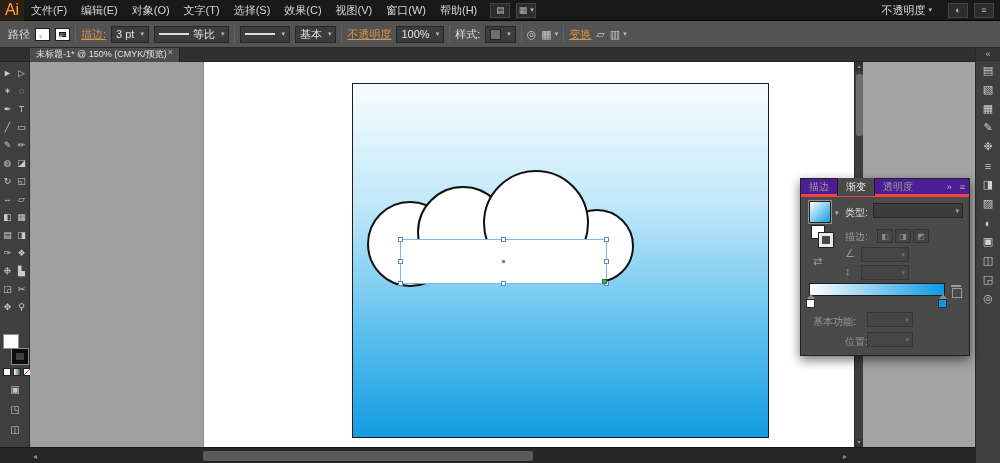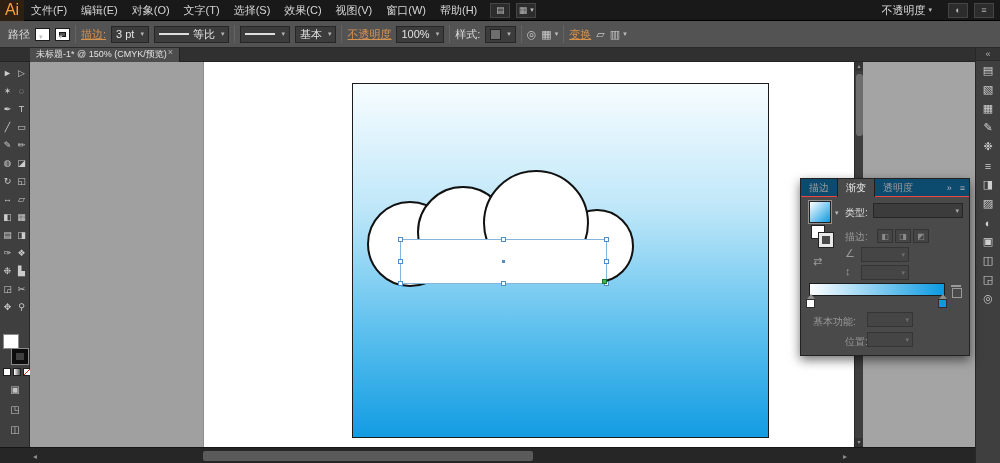--- a/index.html
+++ b/index.html
@@ -73,21 +73,21 @@
   .harr{position:absolute;top:4px;color:#8c8c8c;font-size:8px}
 
   
   #rightbg{position:absolute;left:862px;top:62px;width:113px;height:385px;background:#a4a4a4;border-left:1px solid #6f6f6f}
   #dock{position:absolute;left:975px;top:48px;width:25px;height:415px;background:#3f3f3f;border-left:1px solid #282828;z-index:4}
   .dock-head{height:13px;color:#b0b0b0;font-size:9px;text-align:center;line-height:13px;background:#343434;border-bottom:1px solid #2a2a2a}
   .dock-icon{height:19px;display:flex;align-items:center;justify-content:center;color:#cfcfcf;font-size:11px}
 
   
   #gpanel{position:absolute;left:800px;top:178px;width:170px;height:178px;background:#4a4a4a;border:1px solid #222;box-shadow:0 4px 10px rgba(0,0,0,.55);z-index:10}
-  #gp-header{height:18px;background:#0c4a6e;border-bottom:1px solid #ef4444;display:flex;align-items:center;font-size:10px}
+  #gp-header{height:18px;background:#4c1d95;border-bottom:3px solid #ef4444;display:flex;align-items:center;font-size:10px}
   .gp-tab{padding:0 8px;height:18px;line-height:18px;color:#9b9b9b;white-space:nowrap}
   .gp-tab.active{background:#4a4a4a;color:#ececec;border-left:1px solid #1f1f1f;border-right:1px solid #1f1f1f}
   .gp-hicon{color:#b5b5b5;font-size:9px;padding:0 4px}
   #gp-body{position:relative;width:100%;height:158px;font-size:10px}
   #gthumb{position:absolute;left:8px;top:4px;width:22px;height:22px;border:1px solid #222;outline:1px solid #909090;
           background:linear-gradient(135deg,#ffffff 0%,#0a9ae2 100%)}
   #gthumb-caret{position:absolute;left:34px;top:12px;color:#bbb;font-size:7px}
   .gp-label{position:absolute;color:#dcdcdc;white-space:nowrap}
   .gp-label.dim{color:#979797}
   .gp-dd{position:absolute;height:15px;background:#3c3c3c;border:1px solid #262626;display:flex;align-items:center;justify-content:flex-end;padding:0 3px}

